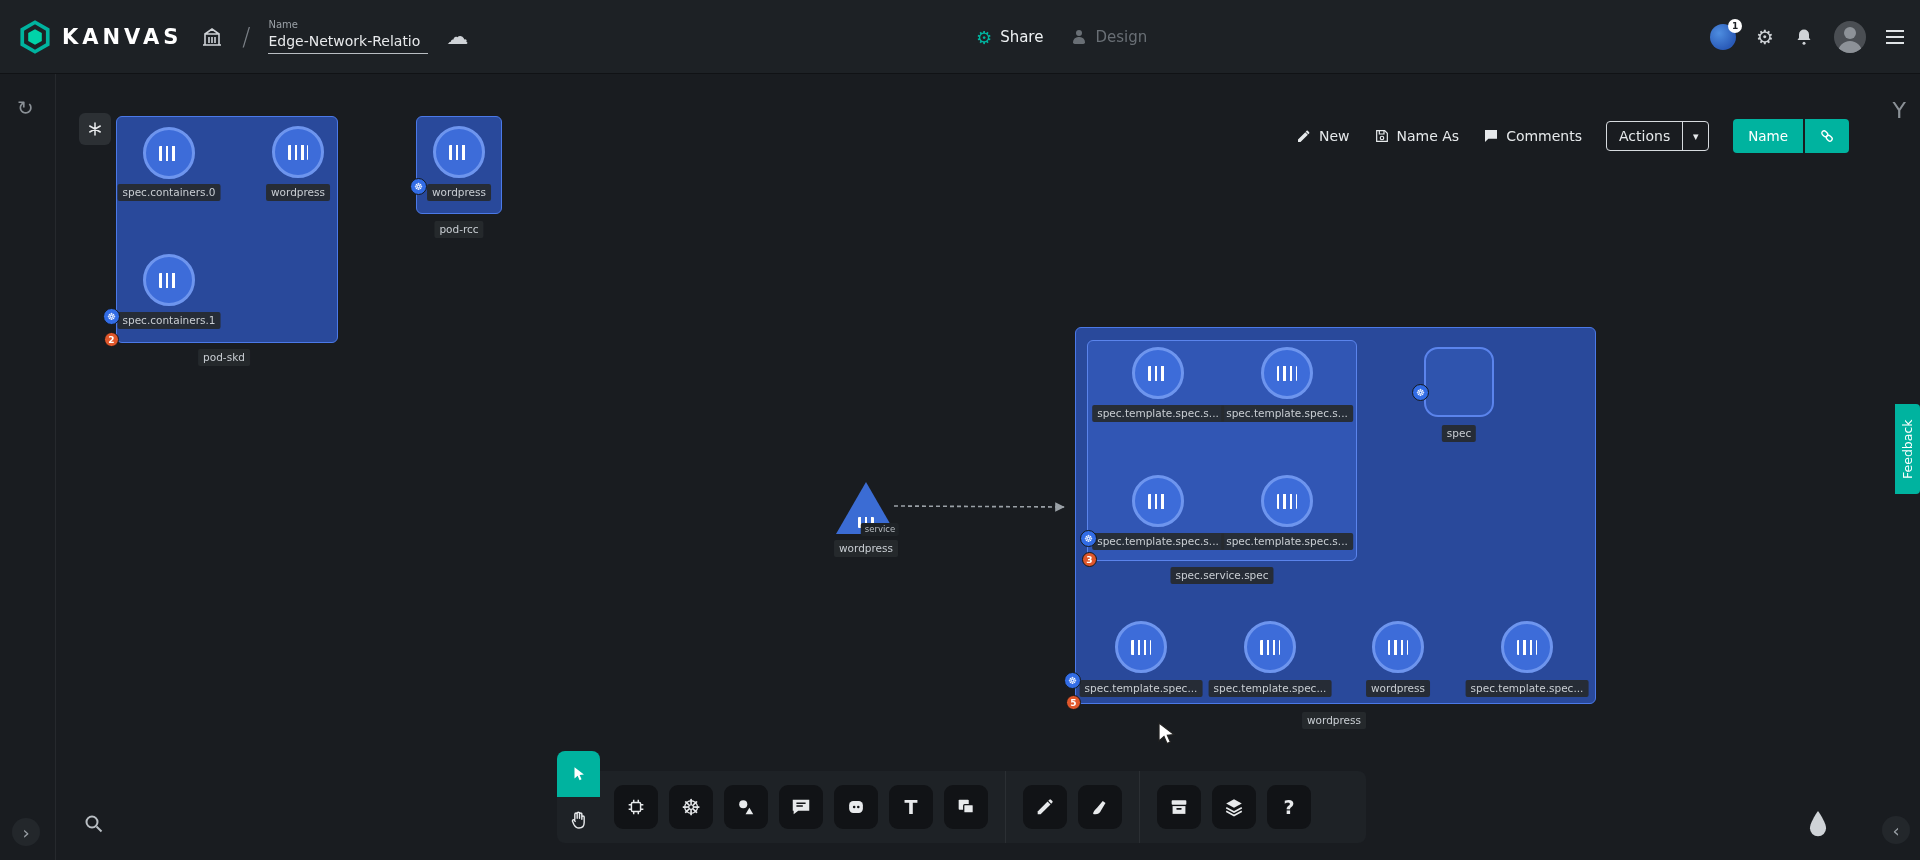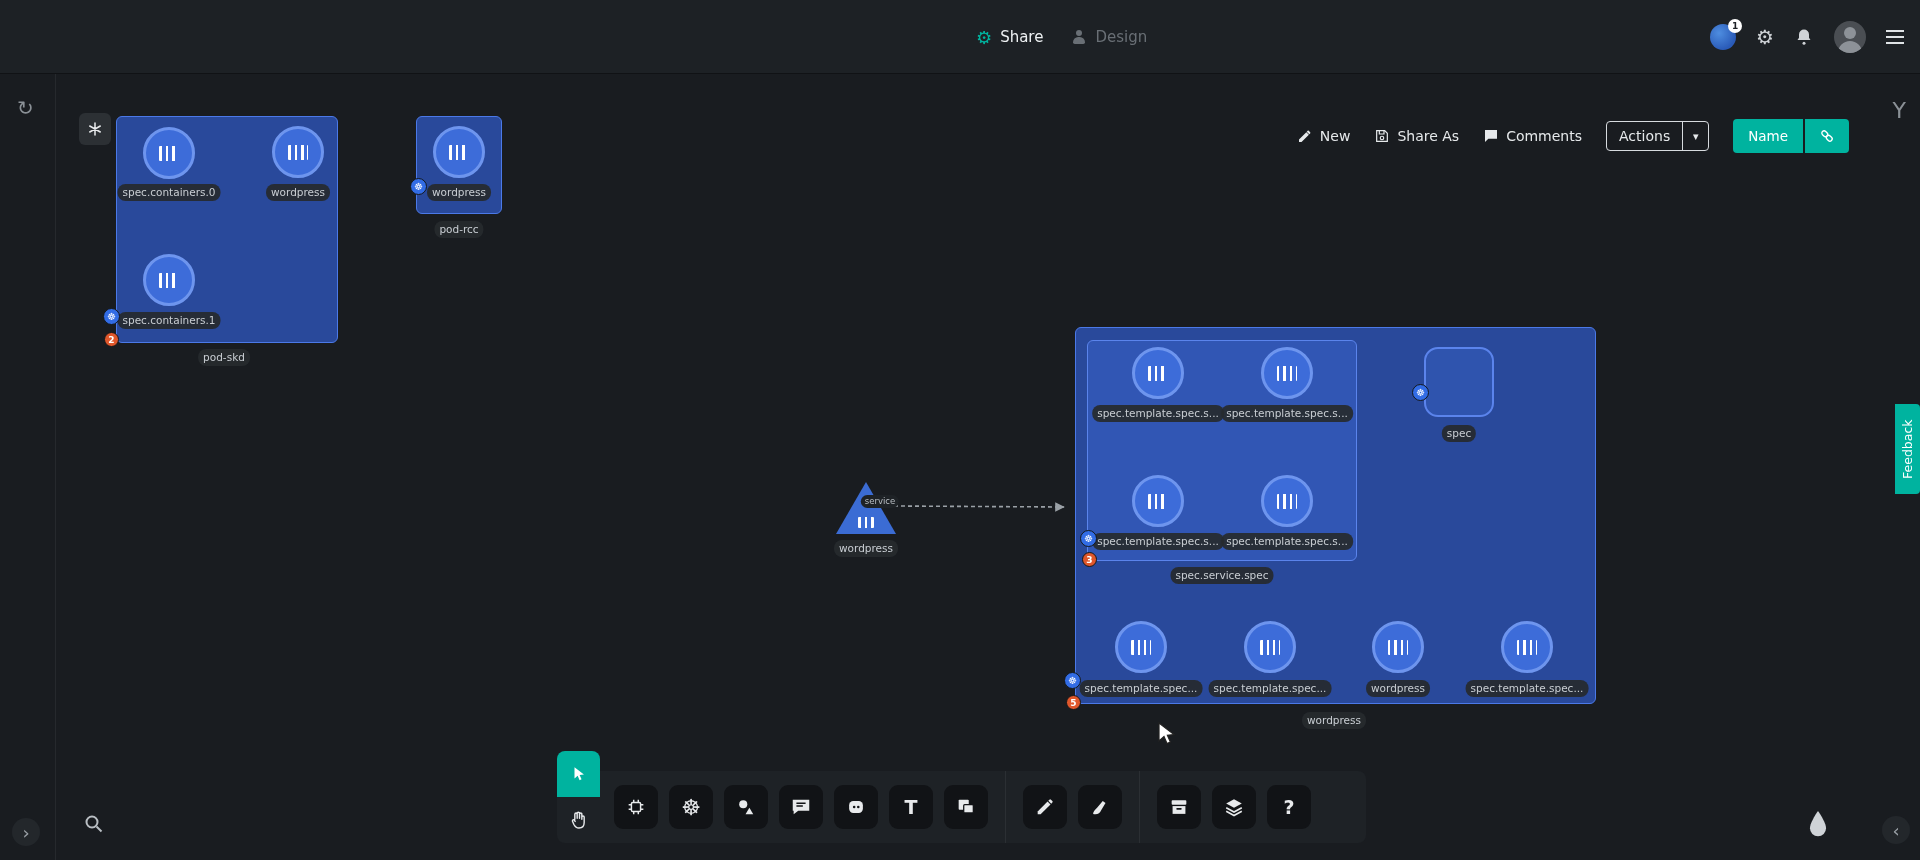--- a/index.html
+++ b/index.html
@@ -40,22 +40,22 @@
   .glyph { position:absolute; line-height:1; }
 
   
   .grp { position:absolute; background:rgba(42,77,163,0.94); border:1.5px solid #4b79e8; border-radius:6px; z-index:1; cursor:pointer; }
   .grp.inner { background:#3156b4; border-color:#5b84ec; z-index:2; }
   .cnode { position:absolute; width:52px; height:52px; border-radius:50%; background:#3d6cd9; border:3px solid #6e95ee; display:flex; align-items:center; justify-content:center; z-index:3; cursor:pointer; }
   .cicon { width:20px; height:15px; background:repeating-linear-gradient(90deg,#ffffff 0 2.5px, rgba(0,0,0,0) 2.5px 6.5px); border-radius:1px; }
   .specnode { position:absolute; width:70px; height:70px; border-radius:14px; background:#2f54ae; border:2px solid #5b84ec; z-index:3; cursor:pointer; }
   .tri { position:absolute; width:60px; height:52px; background:#3b6cd4; clip-path:polygon(50% 0, 100% 100%, 0 100%); z-index:3; cursor:pointer; }
   .tri .cicon { position:absolute; left:50%; bottom:6px; transform:translateX(-50%); width:16px; height:11px; }
-  .chip { position:absolute; transform:translateX(-50%); background:rgba(38,42,46,0.92); color:#c9ced3; font-size:10.5px; line-height:1; padding:3px 5px; border-radius:8px; white-space:nowrap; z-index:4; }
-  .chip.dark { background:#1e2226; font-size:8.5px; color:#b9bec3; padding:2px 4px; }
+  .chip { position:absolute; transform:translateX(-50%); background:rgba(38,42,46,0.92); color:#c9ced3; font-size:10.5px; line-height:1; padding:3px 5px; border-radius:2px; white-space:nowrap; z-index:4; }
+  .chip.dark { background:#1e2226; font-size:8.5px; color:#b9bec3; padding:2px 4px;margin-top:28px; }
   .kb { position:absolute; width:17px; height:17px; border-radius:50%; background:#326ce5; color:#fff; font-size:10px; display:flex; align-items:center; justify-content:center; border:1px solid #14171a; z-index:5; cursor:pointer; }
   .ob { position:absolute; width:15px; height:15px; border-radius:50%; background:#e0572b; color:#fff; font-size:9px; font-weight:bold; display:flex; align-items:center; justify-content:center; border:1px solid #14171a; z-index:5; cursor:pointer; }
 
   
   .abar { position:absolute; right:71px; top:45px; display:flex; align-items:center; gap:24px; font-size:14px; color:#e6e9eb; z-index:8; }
   .aitem { display:flex; align-items:center; gap:7px; cursor:pointer; }
   .actions-btn { display:flex; align-items:stretch; border:1px solid #d7dbdf; border-radius:4px; height:30px; cursor:pointer; }
   .actions-main { display:flex; align-items:center; padding:0 12px;text-align:center; }
   .actions-caret { display:flex; align-items:center; justify-content:center; width:26px; border-left:1px solid #d7dbdf; font-size:11px; }
   .share-group { display:flex; gap:2px; }
@@ -76,20 +76,42 @@
   .feedback-tab { position:absolute; right:0; top:330px; width:25px; height:90px; background:#00B39F; color:#fff; border-radius:4px 0 0 4px; display:flex; align-items:center; justify-content:center; writing-mode:vertical-rl; transform:rotate(180deg); font-size:12.5px; cursor:pointer; z-index:8; }
   .round-btn { position:absolute; width:28px; height:28px; border-radius:50%; background:#23272b; color:#9aa0a6; display:flex; align-items:center; justify-content:center; font-size:18px; cursor:pointer; z-index:8; }
 
   .cursor-overlay { position:absolute; z-index:20; pointer-events:none; }
   svg { display:block; }
 </style>
 </head>
 <body>
 
 <div class="header">
+  <div class="hleft">
+    <div class="brand">
+      <span>
+        <svg width="34" height="34" viewBox="0 0 24 24">
+          <path d="M12 1.6l9 5.2v10.4l-9 5.2-9-5.2V6.8z" fill="none" stroke="#00B39F" stroke-width="2.6"></path>
+          <path d="M12 6.5l4.8 2.7v5.6L12 17.5l-4.8-2.7V9.2z" fill="#00D3A9"></path>
+        </svg>
+      </span>
+      <span class="brand-text">KANVAS</span>
+    </div>
+    <span>
+      <svg width="24" height="24" viewBox="0 0 24 24" fill="none" stroke="#cfd3d7" stroke-width="1.6">
+        <path d="M3 20h18M5 20V9h14v11M5 9l7-5 7 5M9 12v6M12 12v6M15 12v6"></path>
+      </svg>
+    </span>
+    <span class="slash">/</span>
+    <div class="name-block">
+      <span class="name-label">Name</span>
+      <input class="name-input" value="Edge-Network-Relatio" style="">
+    </div>
+    <span class="cloud-glyph">☁</span>
+  </div>
 
   <div class="tabs">
     <div class="tab active">
       <span class="tglyph" style="color:#00B39F">⚙</span>
       <span>Share</span>
     </div>
     <div class="tab inactive">
       <span class="person-icon">
           <span class="ph"></span>
           <span class="pb"></span>
@@ -236,21 +258,21 @@
           <path d="M3 17.2V21h3.8L17.8 10 14 6.2 3 17.2zM19.7 8.1a1.3 1.3 0 0 0 0-1.8l-2-2a1.3 1.3 0 0 0-1.8 0l-1.3 1.3 3.8 3.8 1.3-1.3z"></path>
         </svg>
       <span>New</span>
     </div>
     <div class="aitem">
       <svg width="16" height="16" viewBox="0 0 24 24" fill="none" stroke="#e6e9eb" stroke-width="1.8">
           <path d="M4 4h12l4 4v12H4z"></path>
           <path d="M8 4v5h7V4"></path>
           <circle cx="12" cy="15" r="2.6"></circle>
         </svg>
-      <span>Share As</span>
+      <span>Name As</span>
     </div>
     <div class="aitem">
       <svg width="16" height="16" viewBox="0 0 24 24" fill="#e6e9eb">
           <path d="M3 3h18v13H8l-5 5V3z"></path>
         </svg>
       <span>Comments</span>
     </div>
     <div class="actions-btn">
       <span class="actions-main">Actions</span>
       <span class="actions-caret">▾</span>

